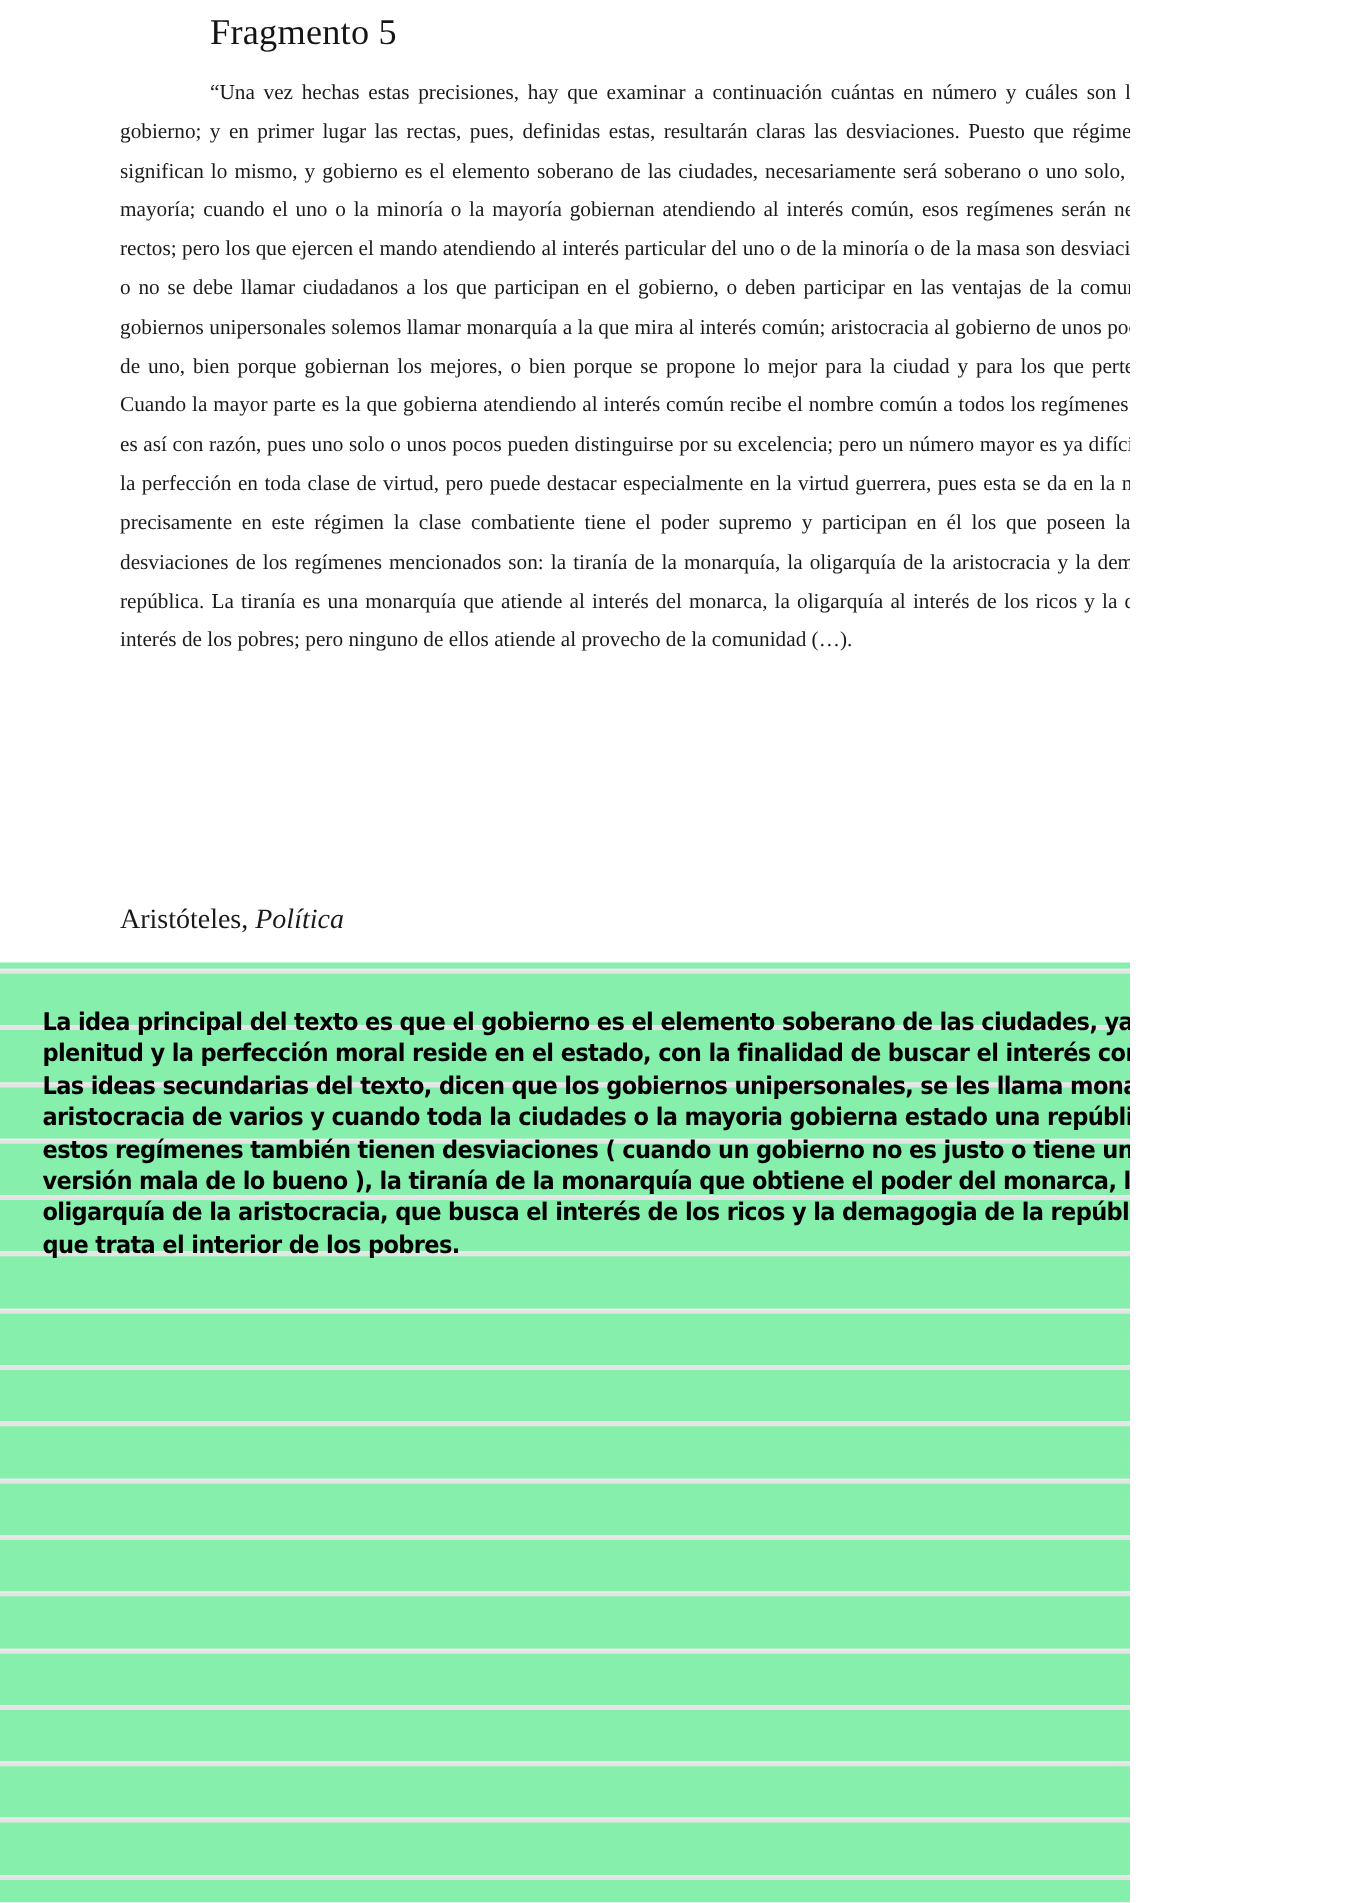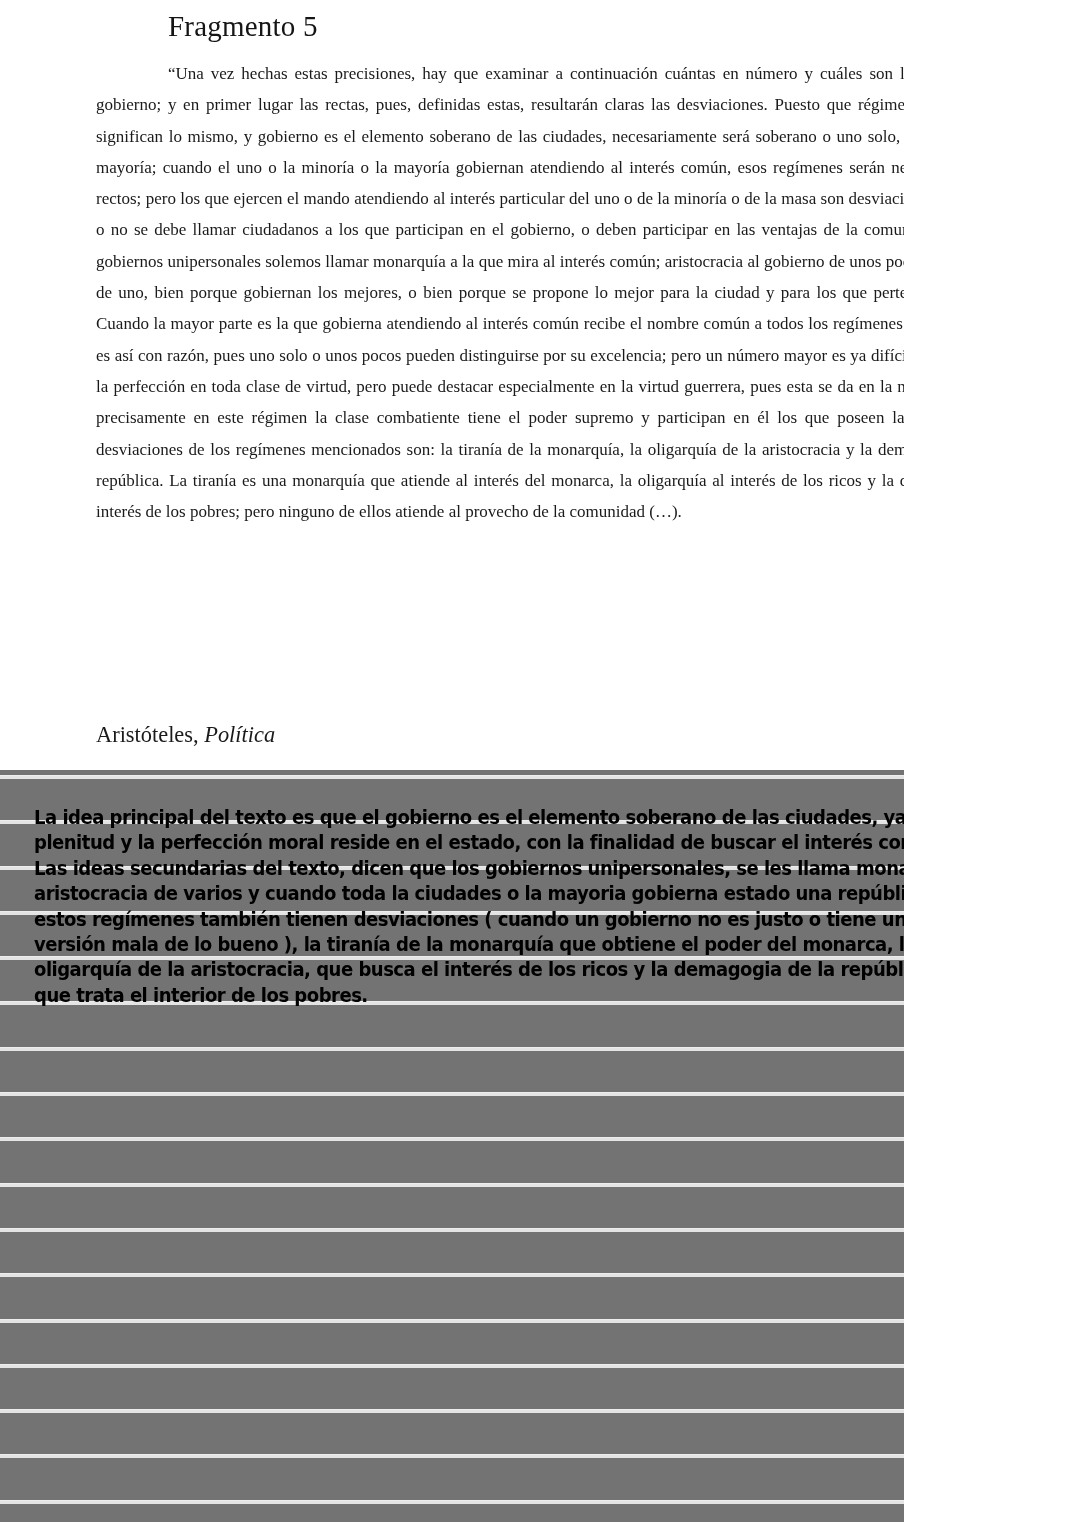--- a/index.html
+++ b/index.html
@@ -4,21 +4,21 @@
 <style>
   html, body {
     margin: 0;
     padding: 0;
     background: #ffffff;
   }
   .page {
     position: relative;
     width: 904px;
     height: 1522px;
-    background: #737373;
+    background: #86efac;
     overflow: hidden;
     font-family: "Liberation Serif", "DejaVu Serif", serif;
   }
 
   
   .rules-layer {
     position: absolute;
     left: 0;
     top: 0;
     width: 1080px;

